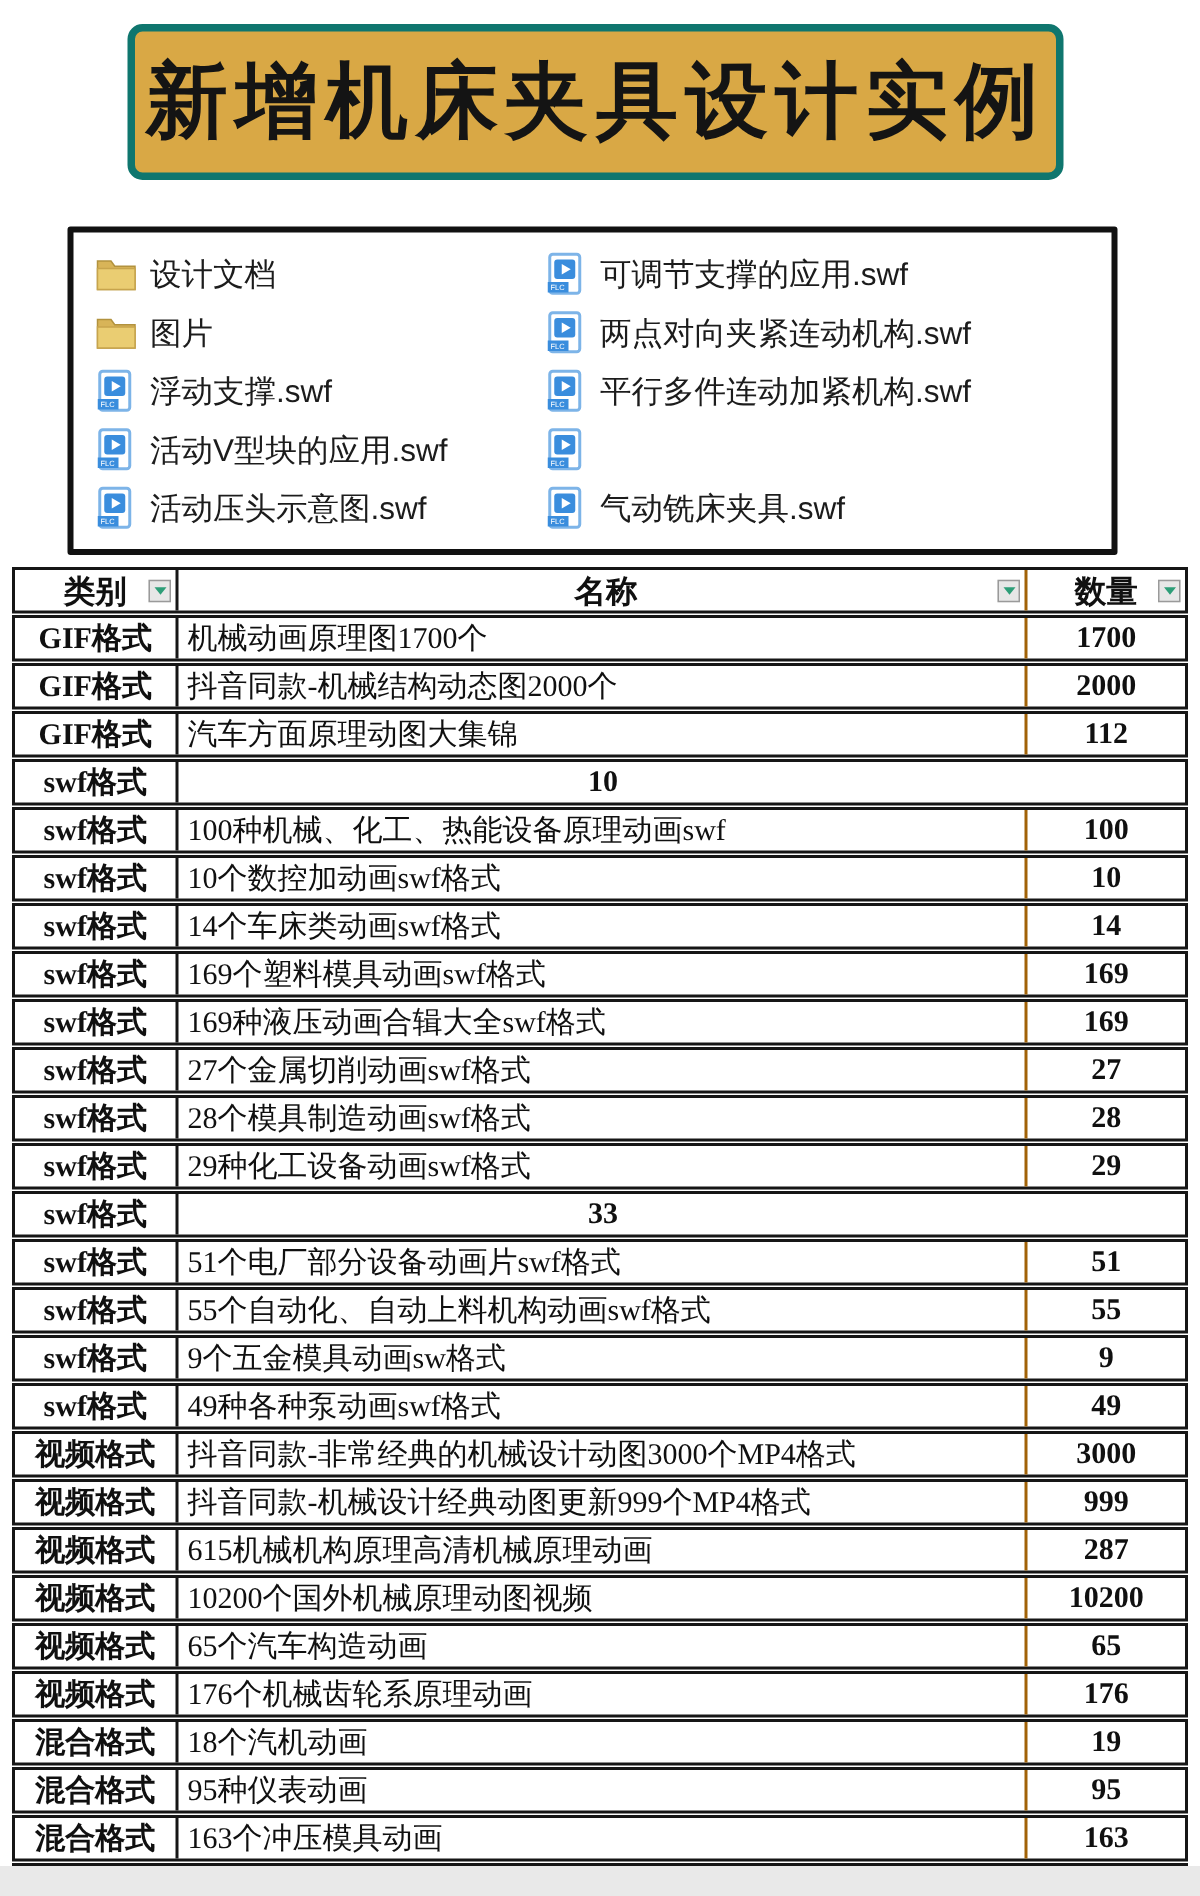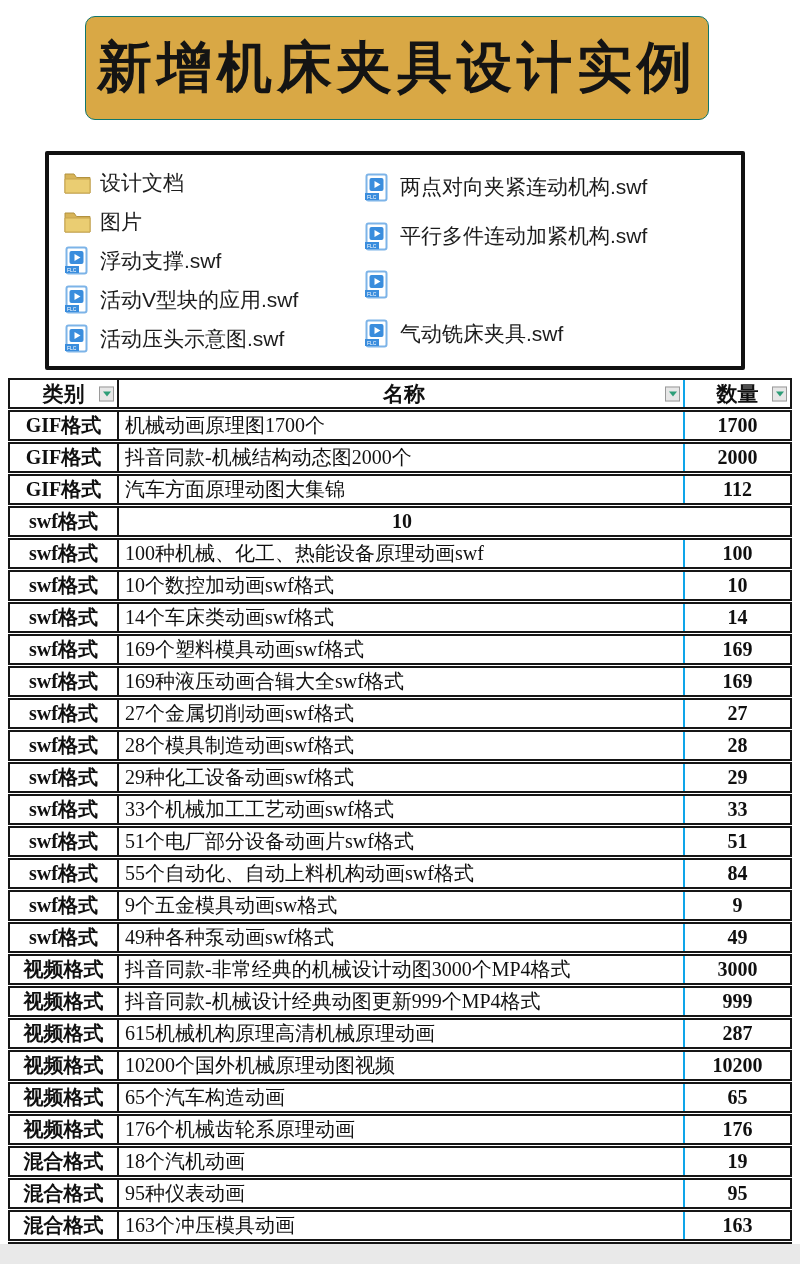--- a/index.html
+++ b/index.html
@@ -5,21 +5,21 @@
   html,body{margin:0;padding:0;}
   body{
     width:800px;height:1264px;position:relative;background:#ffffff;
     font-family:"Liberation Sans","DejaVu Sans",sans-serif;
     -webkit-font-smoothing:antialiased;overflow:hidden;
   }
   
   .banner{
     position:absolute;left:85px;top:16px;width:624px;height:104px;
     background:var(--banner-bg,#D9A845);
-    border:1px solid #0f766e;border-radius:10px;
+    border:5px solid #0f766e;border-radius:10px;
     display:flex;align-items:center;justify-content:center;box-sizing:border-box;
   }
   .banner span{
     font-size:55px;font-weight:bold;color:#141414;letter-spacing:5px;
     font-family:"Liberation Sans","DejaVu Sans",sans-serif;white-space:nowrap;
   }
   
   .filebox{
     position:absolute;left:45px;top:151px;width:700px;height:219px;
     background:#fff;border:4px solid #111;border-radius:2px;box-sizing:border-box;
@@ -40,21 +40,21 @@
     display:grid;grid-template-columns:109px 566px 105px;
     background:#fff;border:2px solid #161616;box-sizing:border-box;
     margin-bottom:1px;
   }
   .td{
     min-height:24px;display:flex;align-items:center;box-sizing:border-box;
     font-family:"Liberation Serif","DejaVu Serif",serif;font-size:20px;color:#101010;
     overflow:hidden;white-space:nowrap;
   }
   .td.cat{justify-content:center;font-weight:bold;border-right:2px solid #161616;}
-  .td.name{padding-left:6px;border-right:2px solid #0ea5e9;}
+  .td.name{padding-left:6px;border-right:2px solid #a16207;}
   .td.qty{justify-content:center;font-weight:bold;}
   .thead .td{font-weight:bold;font-size:21px;position:relative;justify-content:center;height:27px;}
   .filter-btn{
     position:absolute;right:3px;top:50%;transform:translateY(-50%);
     width:15px;height:15px;background:#e7e7e7;border:1px solid #9a9a9a;
     display:flex;align-items:center;justify-content:center;box-sizing:border-box;cursor:pointer;
   }
   .filter-btn::after{
     content:"";width:0;height:0;
     border-left:4px solid transparent;border-right:4px solid transparent;
@@ -131,20 +131,32 @@
       <div class="file-item">
         <span class="icon">
           <svg width="24" height="29" viewBox="0 0 24 29">
             <rect x="1.5" y="1.5" width="20" height="26" rx="2" fill="#ffffff" stroke="#7DB4E8" stroke-width="2"></rect>
             <rect x="4.5" y="5" width="14" height="13" rx="2" fill="var(--video-blue,#3A8DDD)"></rect>
             <polygon points="9.5,8 9.5,15 15.5,11.5" fill="#ffffff"></polygon>
             <rect x="0" y="20" width="14" height="7" fill="var(--video-blue,#3A8DDD)"></rect>
             <text x="2" y="25.5" font-size="5" fill="#ffffff" font-family="sans-serif">FLC</text>
           </svg>
         </span>
+        <span class="file-label">可调节支撑的应用.swf</span>
+      </div>
+      <div class="file-item">
+        <span class="icon">
+          <svg width="24" height="29" viewBox="0 0 24 29">
+            <rect x="1.5" y="1.5" width="20" height="26" rx="2" fill="#ffffff" stroke="#7DB4E8" stroke-width="2"></rect>
+            <rect x="4.5" y="5" width="14" height="13" rx="2" fill="var(--video-blue,#3A8DDD)"></rect>
+            <polygon points="9.5,8 9.5,15 15.5,11.5" fill="#ffffff"></polygon>
+            <rect x="0" y="20" width="14" height="7" fill="var(--video-blue,#3A8DDD)"></rect>
+            <text x="2" y="25.5" font-size="5" fill="#ffffff" font-family="sans-serif">FLC</text>
+          </svg>
+        </span>
         <span class="file-label">两点对向夹紧连动机构.swf</span>
       </div>
       <div class="file-item">
         <span class="icon">
           <svg width="24" height="29" viewBox="0 0 24 29">
             <rect x="1.5" y="1.5" width="20" height="26" rx="2" fill="#ffffff" stroke="#7DB4E8" stroke-width="2"></rect>
             <rect x="4.5" y="5" width="14" height="13" rx="2" fill="var(--video-blue,#3A8DDD)"></rect>
             <polygon points="9.5,8 9.5,15 15.5,11.5" fill="#ffffff"></polygon>
             <rect x="0" y="20" width="14" height="7" fill="var(--video-blue,#3A8DDD)"></rect>
             <text x="2" y="25.5" font-size="5" fill="#ffffff" font-family="sans-serif">FLC</text>
@@ -248,32 +260,31 @@
         <div class="td name">28个模具制造动画swf格式</div>
         <div class="td qty">28</div>
       </div>
       <div class="trow">
         <div class="td cat">swf格式</div>
         <div class="td name">29种化工设备动画swf格式</div>
         <div class="td qty">29</div>
       </div>
       <div class="trow">
         <div class="td cat">swf格式</div>
-        <div class="td name">33个机械加工工艺动画swf格式</div>
         <div class="td qty">33</div>
       </div>
       <div class="trow">
         <div class="td cat">swf格式</div>
         <div class="td name">51个电厂部分设备动画片swf格式</div>
         <div class="td qty">51</div>
       </div>
       <div class="trow">
         <div class="td cat">swf格式</div>
         <div class="td name">55个自动化、自动上料机构动画swf格式</div>
-        <div class="td qty">84</div>
+        <div class="td qty">55</div>
       </div>
       <div class="trow">
         <div class="td cat">swf格式</div>
         <div class="td name">9个五金模具动画sw格式</div>
         <div class="td qty">9</div>
       </div>
       <div class="trow">
         <div class="td cat">swf格式</div>
         <div class="td name">49种各种泵动画swf格式</div>
         <div class="td qty">49</div>

